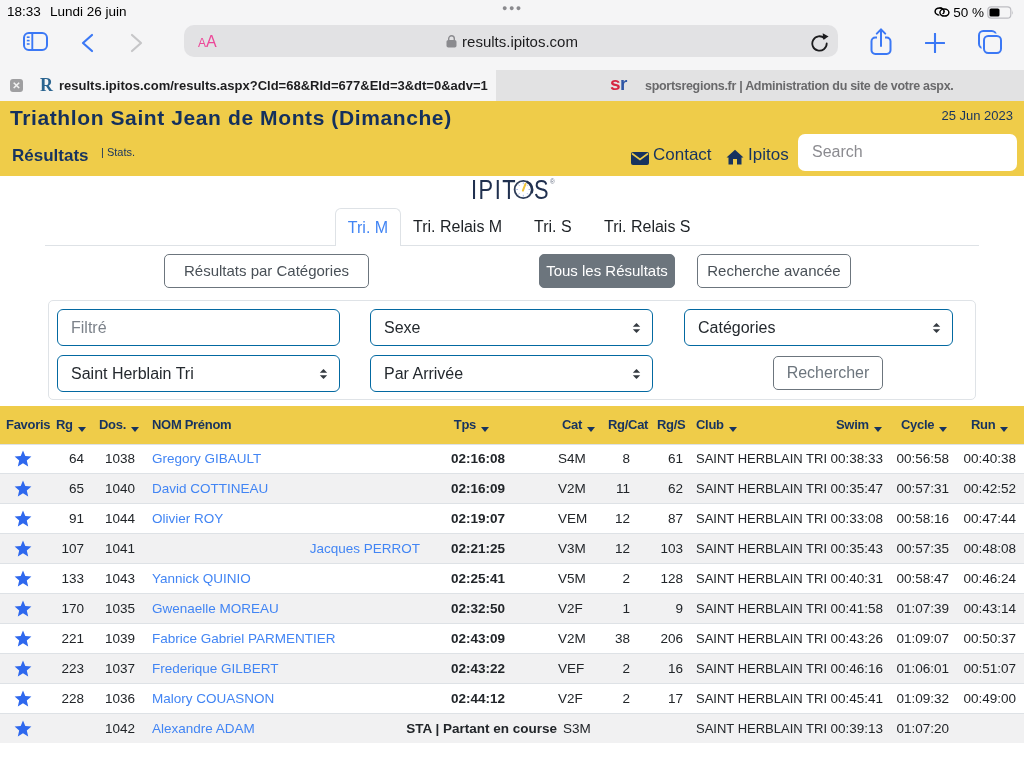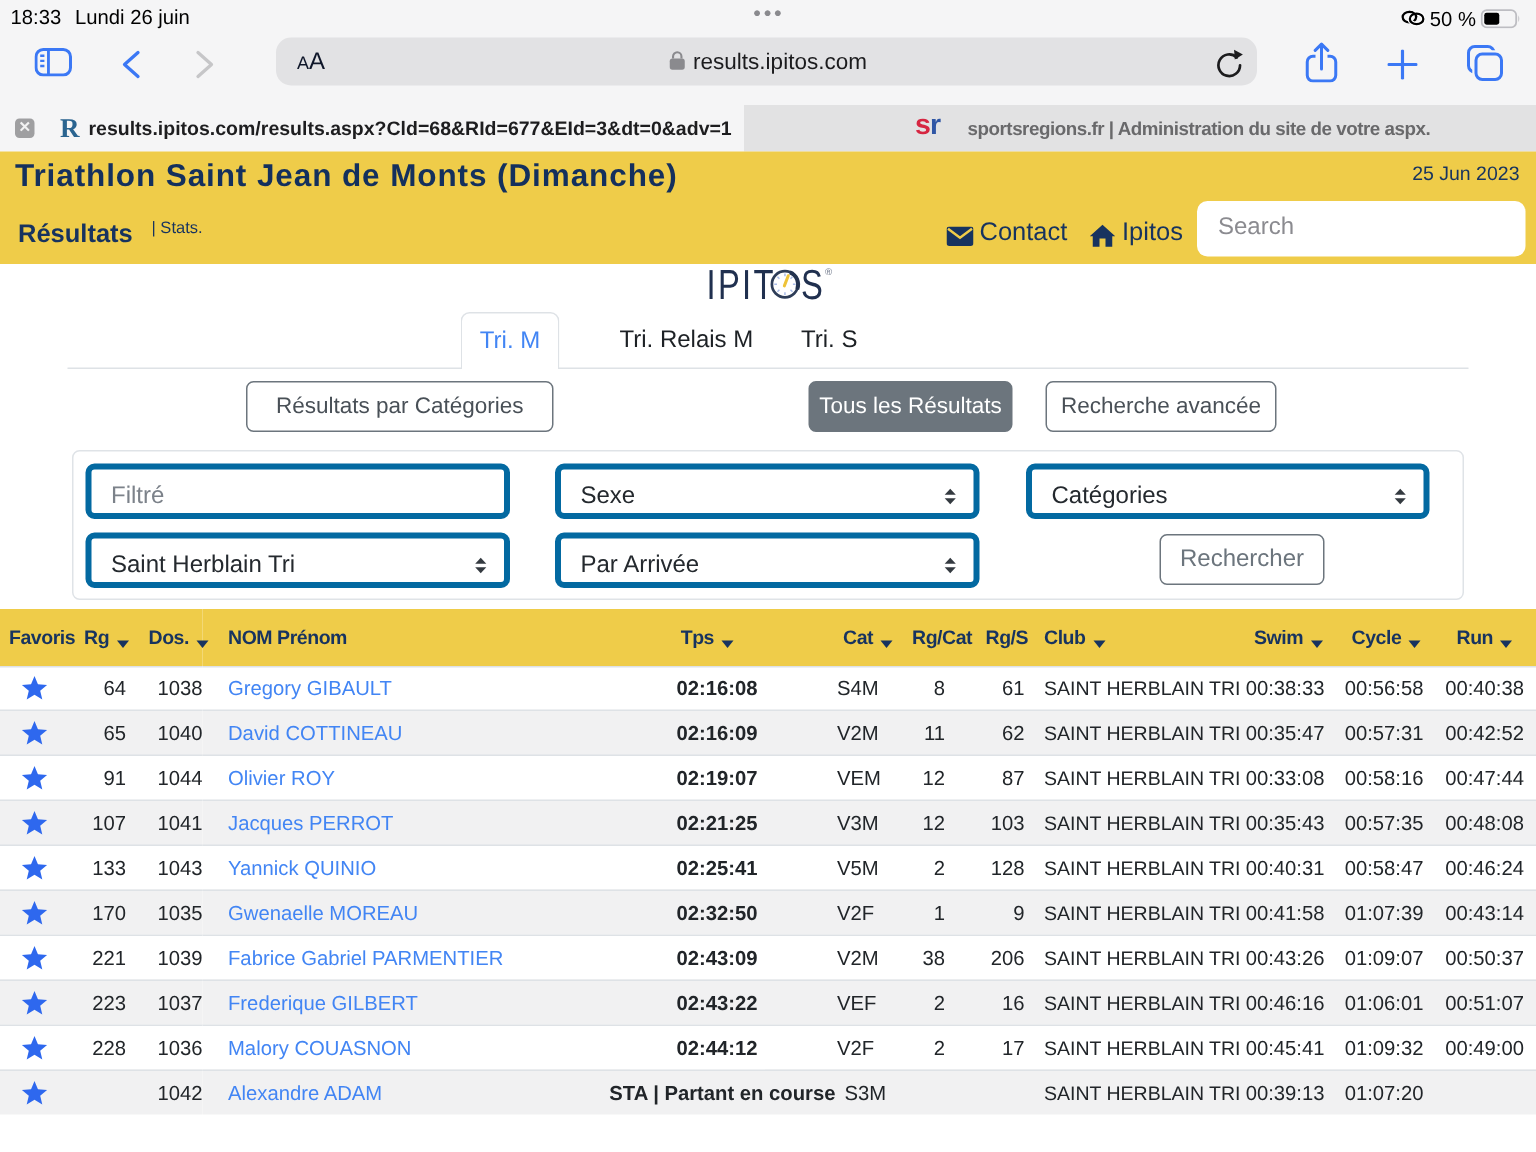--- a/index.html
+++ b/index.html
@@ -10,21 +10,21 @@
 
   
   .chrome { left:0; top:0; width:1024px; height:101px; background:#f5f5f6; }
   .st-time { left:7px; top:4px; font-weight:400; font-size:13.5px; }
   .st-date { left:50px; top:4px; font-weight:400; font-size:13.5px; }
   .dots { left:502px; top:3px; color:#8a8a8e; font-size:9px; letter-spacing:1.5px; }
   .st-right { right:10px; top:3px; height:18px; display:flex; align-items:center; gap:3px; }
   .st-pct { font-size:13.5px; font-weight:400; }
 
   .urlbar { left:184px; top:25px; width:654px; height:32px; background:#e2e2e4; border-radius:10px; }
-  .aa { left:198px; top:33px; font-size:16px; color:#0f172a; }
+  .aa { left:198px; top:33px; font-size:16px; color:#ec4899; }
   .aa .small { font-size:12px; }
   .urltext { left:0; top:33px; width:1024px; text-align:center; font-size:15px; color:#1c1c1e; }
 
   .tabstrip { left:0; top:70px; width:1024px; height:31px; }
   .tab-left { left:0; top:0; width:496px; height:31px; background:#f5f5f6; }
   .tab-right { left:496px; top:0; width:528px; height:31px; background:#e2e2e3; }
   .closebox { left:10px; top:9px; width:13px; height:13px; background:#9f9fa1; border-radius:3px; color:#f2f2f2; font-size:10px; line-height:13px; text-align:center; font-weight:700; }
   .rlogo { left:40px; top:5px; font-family:"Liberation Serif", serif; font-weight:700; font-size:18px; color:#2a6490; }
   .tab-url { left:59px; top:8px; font-size:13px; font-weight:600; color:#1d1d1f; }
   .srlogo { left:610px; top:3px; font-size:19px; font-weight:800; letter-spacing:-0.5px; }
@@ -45,21 +45,21 @@
 
   .navtabs { left:45px; top:208px; width:934px; height:38px; border-bottom:1px solid #dee2e6; font-size:16px; color:#1d2125; }
   .ntab { position:absolute; top:0; height:38px; line-height:38px; }
   .ntab.active { color:#4285f4; background:#fff; border:1px solid #dee2e6; border-bottom:0; border-radius:6px 6px 0 0; text-align:center; }
 
   .btnrow { left:0; top:254px; width:1024px; height:34px; }
   .btn { position:absolute; top:0; height:34px; line-height:32px; border:1px solid #6c757d; border-radius:5px; color:#495057; font-size:15px; text-align:center; background:#fff; }
   .btn.dark { background:#6c757d; color:#fff; border-color:#6c757d; }
 
   .fpanel { left:48px; top:300px; width:928px; height:100px; border:1px solid #dfe3e7; border-radius:5px; }
-  .finput { position:absolute; height:37px; border:4px solid #0369a1; border-radius:6px; background:#fff; font-size:16px; color:#24292e; line-height:35px; padding-left:13px; }
+  .finput { position:absolute; height:37px; border:1px solid #0369a1; border-radius:6px; background:#fff; font-size:16px; color:#24292e; line-height:35px; padding-left:13px; }
   .ph { color:#7c828a; }
   .updown { position:absolute; right:11px; top:11px; width:9px; height:14px; }
   .fbtn { position:absolute; left:724px; top:55px; width:110px; height:34px; border:1px solid #6c757d; border-radius:5px; color:#6c757d; font-size:16px; text-align:center; line-height:32px; }
 
   
   table { border-collapse:collapse; table-layout:fixed; width:1024px; }
   .rtable { left:0; top:406px; }
   th { background:#efcc49; color:#17335f; font-size:13px; font-weight:700; letter-spacing:-0.3px; height:38px; text-align:left; padding:0; white-space:nowrap; }
   td { font-size:13.5px; color:#212529; height:29.9px; padding:0; white-space:nowrap; border-top:1px solid #dee2e6; }
   tr.g td { background:#f1f1f2; }
@@ -201,23 +201,24 @@
           <line x1="527" y1="193.2" x2="528.3" y2="194.5"></line>
         <line x1="528.3" y1="184.5" x2="527" y2="185.8"></line>
           <line x1="519.6" y1="193.2" x2="518.3" y2="194.5"></line>
       </g>
       <line x1="522.9" y1="190.6" x2="525.5" y2="183.8" stroke="#eec339" stroke-width="2" stroke-linecap="round"></line>
       <text x="550" y="183.5" font-size="6.5" fill="#6a7386" font-family="Liberation Sans, sans-serif">®</text>
     </svg>
   </div>
 
   <div class="abs navtabs">
-    <div class="ntab active" style="left:262px;width:66px;">Tri. M</div>
+    <div class="ntab active" style="left:290px;width:66px;">Tri. M</div>
     <div class="ntab" style="left:368px;">Tri. Relais M</div>
     <div class="ntab" style="left:489px;">Tri. S</div>
+    <div class="ntab" style="left:559px;">Tri. Relais S</div>
   </div>
 
   <div class="abs btnrow">
     <div class="btn" style="left:164px;width:205px;">Résultats par Catégories</div>
     <div class="btn dark" style="left:539px;width:136px;">Tous les Résultats</div>
     <div class="btn" style="left:697px;width:154px;">Recherche avancée</div>
   </div>
 
   <div class="abs fpanel">
     <div class="finput" style="left:8px;top:8px;width:283px;"><span class="ph">Filtré</span></div>
@@ -327,21 +328,21 @@
         <td class="r tm" style="padding-right:5px;">00:33:08</td>
           <td class="r tm" style="padding-right:5px;">00:58:16</td>
           <td class="r tm" style="padding-right:8px;">00:47:44</td>
       </tr>
       <tr class="g">
         <td class="c"><svg class="star" viewBox="0 0 18 17">
               <path d="M9 0.6 L11.3 6.1 L17.4 6.6 L12.8 10.5 L14.2 16.4 L9 13.2 L3.8 16.4 L5.2 10.5 L0.6 6.6 L6.7 6.1 Z" fill="#2e68ee"></path>
             </svg></td>
           <td class="r">107</td>
           <td class="r">1041</td>
-        <td style="padding-left:17px;"><span class="name">Jacques PERROT</span></td>
+        <td style="padding-left:17px;text-align:right;"><span class="name">Jacques PERROT</span></td>
         <td class="r tps" style="padding-right:5px;">02:21:25</td>
         <td style="padding-left:48px;">V3M</td>
           <td class="r" style="padding-right:18px;">12</td>
           <td class="r" style="padding-right:7px;">103</td>
         <td class="club" style="padding-left:6px;">SAINT HERBLAIN TRI</td>
         <td class="r tm" style="padding-right:5px;">00:35:43</td>
           <td class="r tm" style="padding-right:5px;">00:57:35</td>
           <td class="r tm" style="padding-right:8px;">00:48:08</td>
       </tr>
       <tr>

